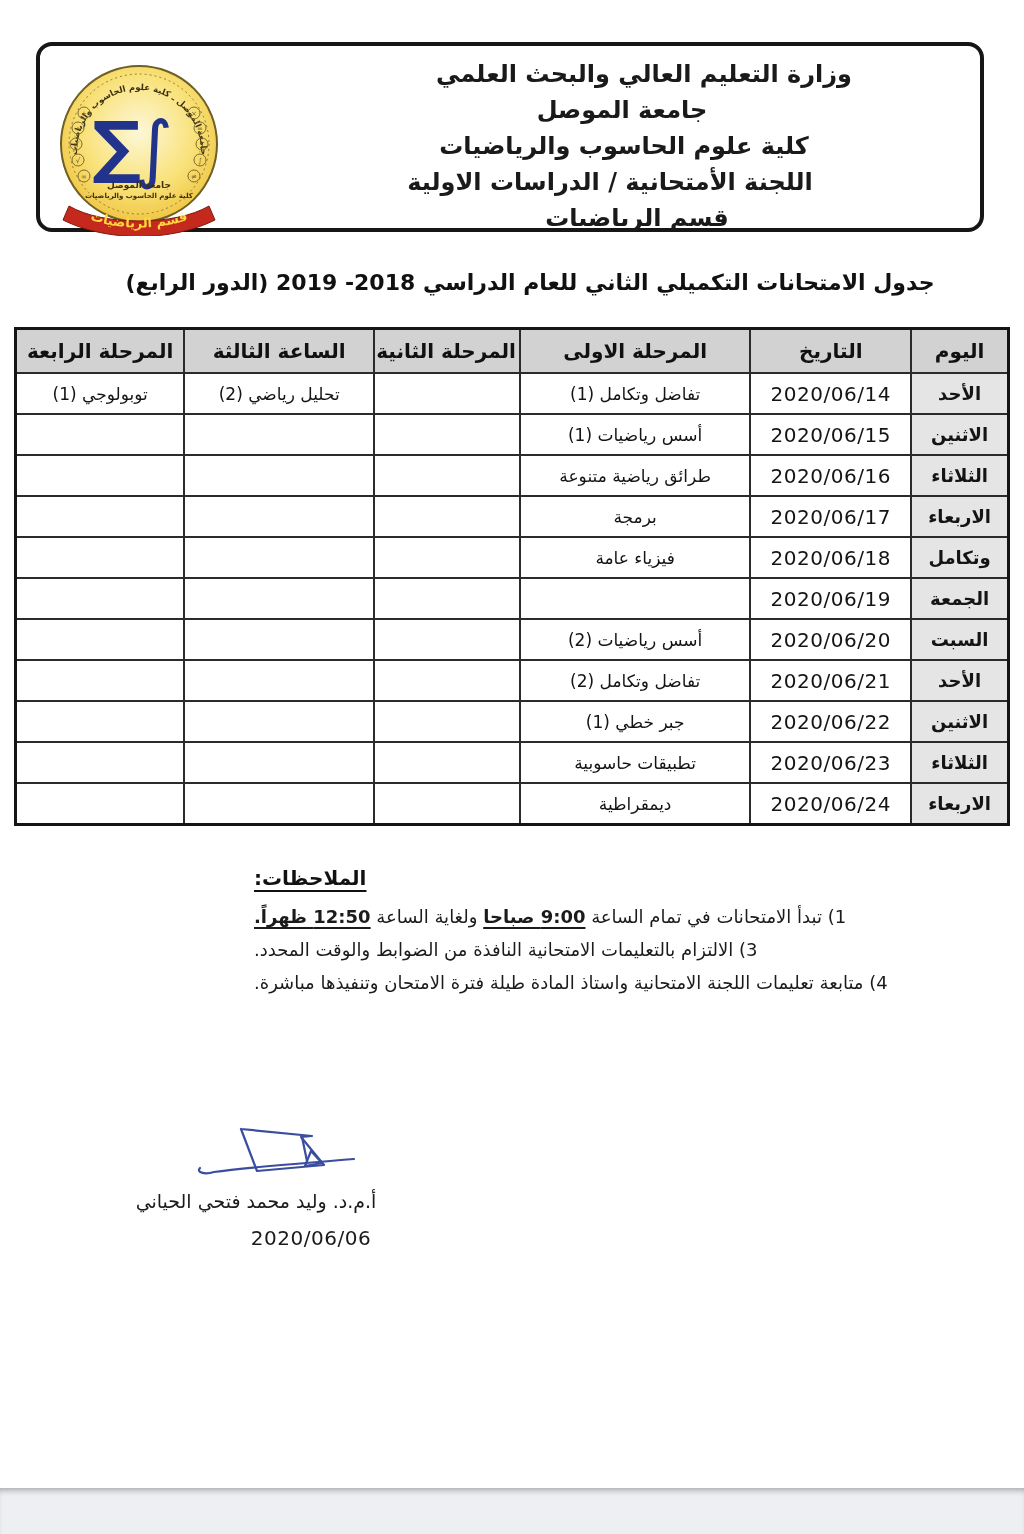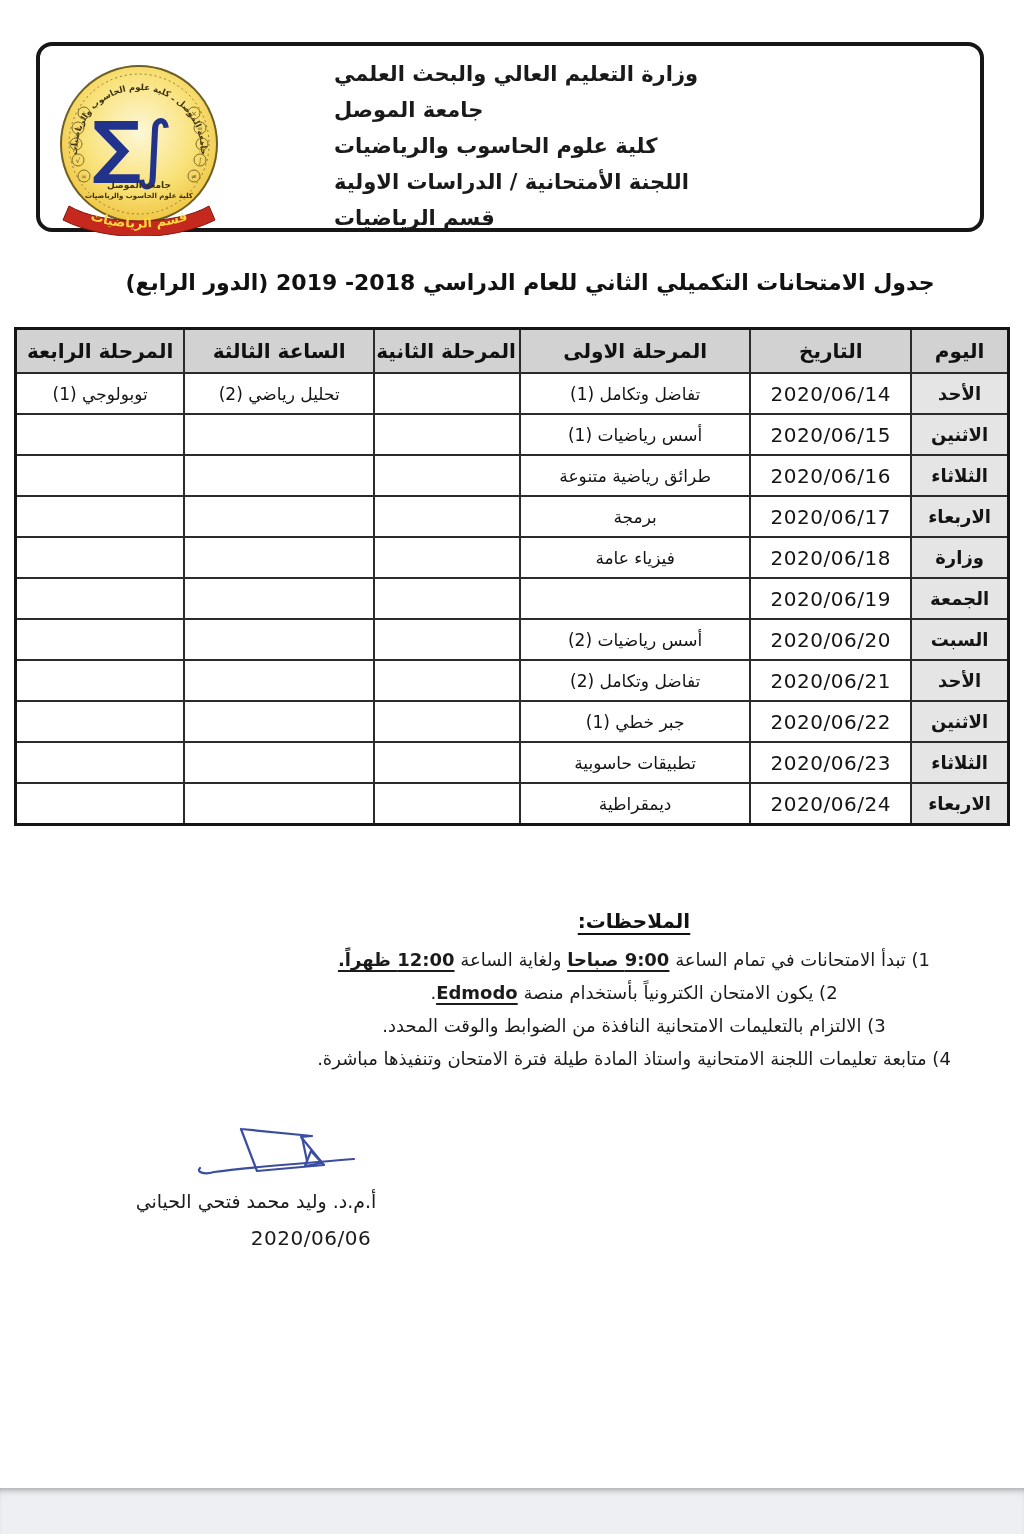--- a/index.html
+++ b/index.html
@@ -8,21 +8,21 @@
     font-family:"DejaVu Sans","Liberation Sans",sans-serif; color:#141414; overflow:hidden;
   }
 
   
   .letterhead {
     position:absolute; left:36px; top:42px; width:948px; height:190px;
     box-sizing:border-box; border:4px solid #161616; border-radius:16px;
   }
   .letterhead-lines {
     position:absolute; top:10px; right:26px; width:620px;
-    direction:rtl; text-align:left; font-weight:bold; font-size:21px; line-height:36px; color:#1a1a1a;
+    direction:rtl; text-align:center; font-weight:bold; font-size:24px; line-height:36px; color:#1a1a1a;
   }
   .letterhead-lines .lh-line:nth-child(2){ margin-left:0; padding-left:0; margin-right:44px; }
   .letterhead-lines .lh-line:nth-child(3){ margin-right:40px; }
   .letterhead-lines .lh-line:nth-child(4){ margin-right:68px; }
   .letterhead-lines .lh-line:nth-child(5){ margin-right:14px; }
   .logo-wrap { position:absolute; left:17px; top:14px; width:164px; height:176px; }
 
   
   .doc-title {
     position:absolute; top:270px; left:28px; width:1004px;
@@ -42,21 +42,21 @@
   .exam-table th {
     background:#d2d2d2; height:42px; font-size:20px; font-weight:bold; color:#111;
   }
   .exam-table td { height:39px; font-size:17px; background:#ffffff; }
   .exam-table td.day  { background:#e5e5e5; font-weight:bold; font-size:18px; }
   .exam-table td.date { font-size:20px; letter-spacing:0.5px; }
 
   
   .notes {
     position:absolute; top:866px; right:10px; width:760px;
-    direction:rtl; text-align:center;margin-top:43px;
+    direction:rtl; text-align:left;
   }
   .notes-heading {
     font-size:20px; font-weight:bold; color:#111;
     text-decoration:underline; text-decoration-thickness:2px; text-underline-offset:5px;
     margin-bottom:10px;
   }
   .note-item { font-size:18px; line-height:33px; color:#1b1b1b; }
   .note-item .em {
     font-weight:bold; text-decoration:underline;
     text-decoration-thickness:2px; text-underline-offset:4px;
@@ -189,21 +189,21 @@
         </tr>
         <tr>
           <td class="day">الاربعاء</td>
           <td class="date">2020/06/17</td>
           <td>برمجة</td>
           <td></td>
           <td></td>
           <td></td>
         </tr>
         <tr>
-          <td class="day">وزارة</td>
+          <td class="day">وتكامل</td>
           <td class="date">2020/06/18</td>
           <td>فيزياء عامة</td>
           <td></td>
           <td></td>
           <td></td>
         </tr>
         <tr>
           <td class="day">الجمعة</td>
           <td class="date">2020/06/19</td>
           <td></td>
@@ -250,22 +250,21 @@
           <td></td>
           <td></td>
           <td></td>
         </tr>
       </tbody>
   </table>
 
   <div class="notes">
     <div class="notes-heading">الملاحظات:</div>
     <div id="notes-list">
-        <div class="note-item"><span>1) تبدأ الامتحانات في تمام الساعة </span><span class="em">9:00 صباحا</span><span> ولغاية الساعة </span><span class="em">12:00 ظهراً.</span></div>
-        <div class="note-item"><span>2) يكون الامتحان الكترونياً بأستخدام منصة </span><span class="em">Edmodo</span><span>.</span></div>
+        <div class="note-item"><span>1) تبدأ الامتحانات في تمام الساعة </span><span class="em">9:00 صباحا</span><span> ولغاية الساعة </span><span class="em">12:50 ظهراً.</span></div>
         <div class="note-item"><span>3) الالتزام بالتعليمات الامتحانية النافذة من الضوابط والوقت المحدد.</span></div>
         <div class="note-item"><span>4) متابعة تعليمات اللجنة الامتحانية واستاذ المادة طيلة فترة الامتحان وتنفيذها مباشرة.</span></div>
       </div>
   </div>
 
   <div class="sig-scribble">
     <svg width="220" height="100" viewBox="0 0 220 100">
       <g fill="none" stroke="#3b4d9f" stroke-width="2.2" stroke-linecap="round" stroke-linejoin="round">
         <path d="M63,26 L134,33 L123,34 L146,62 L79,68 L63,26"></path>
         <path d="M124,34 L129,58"></path>

